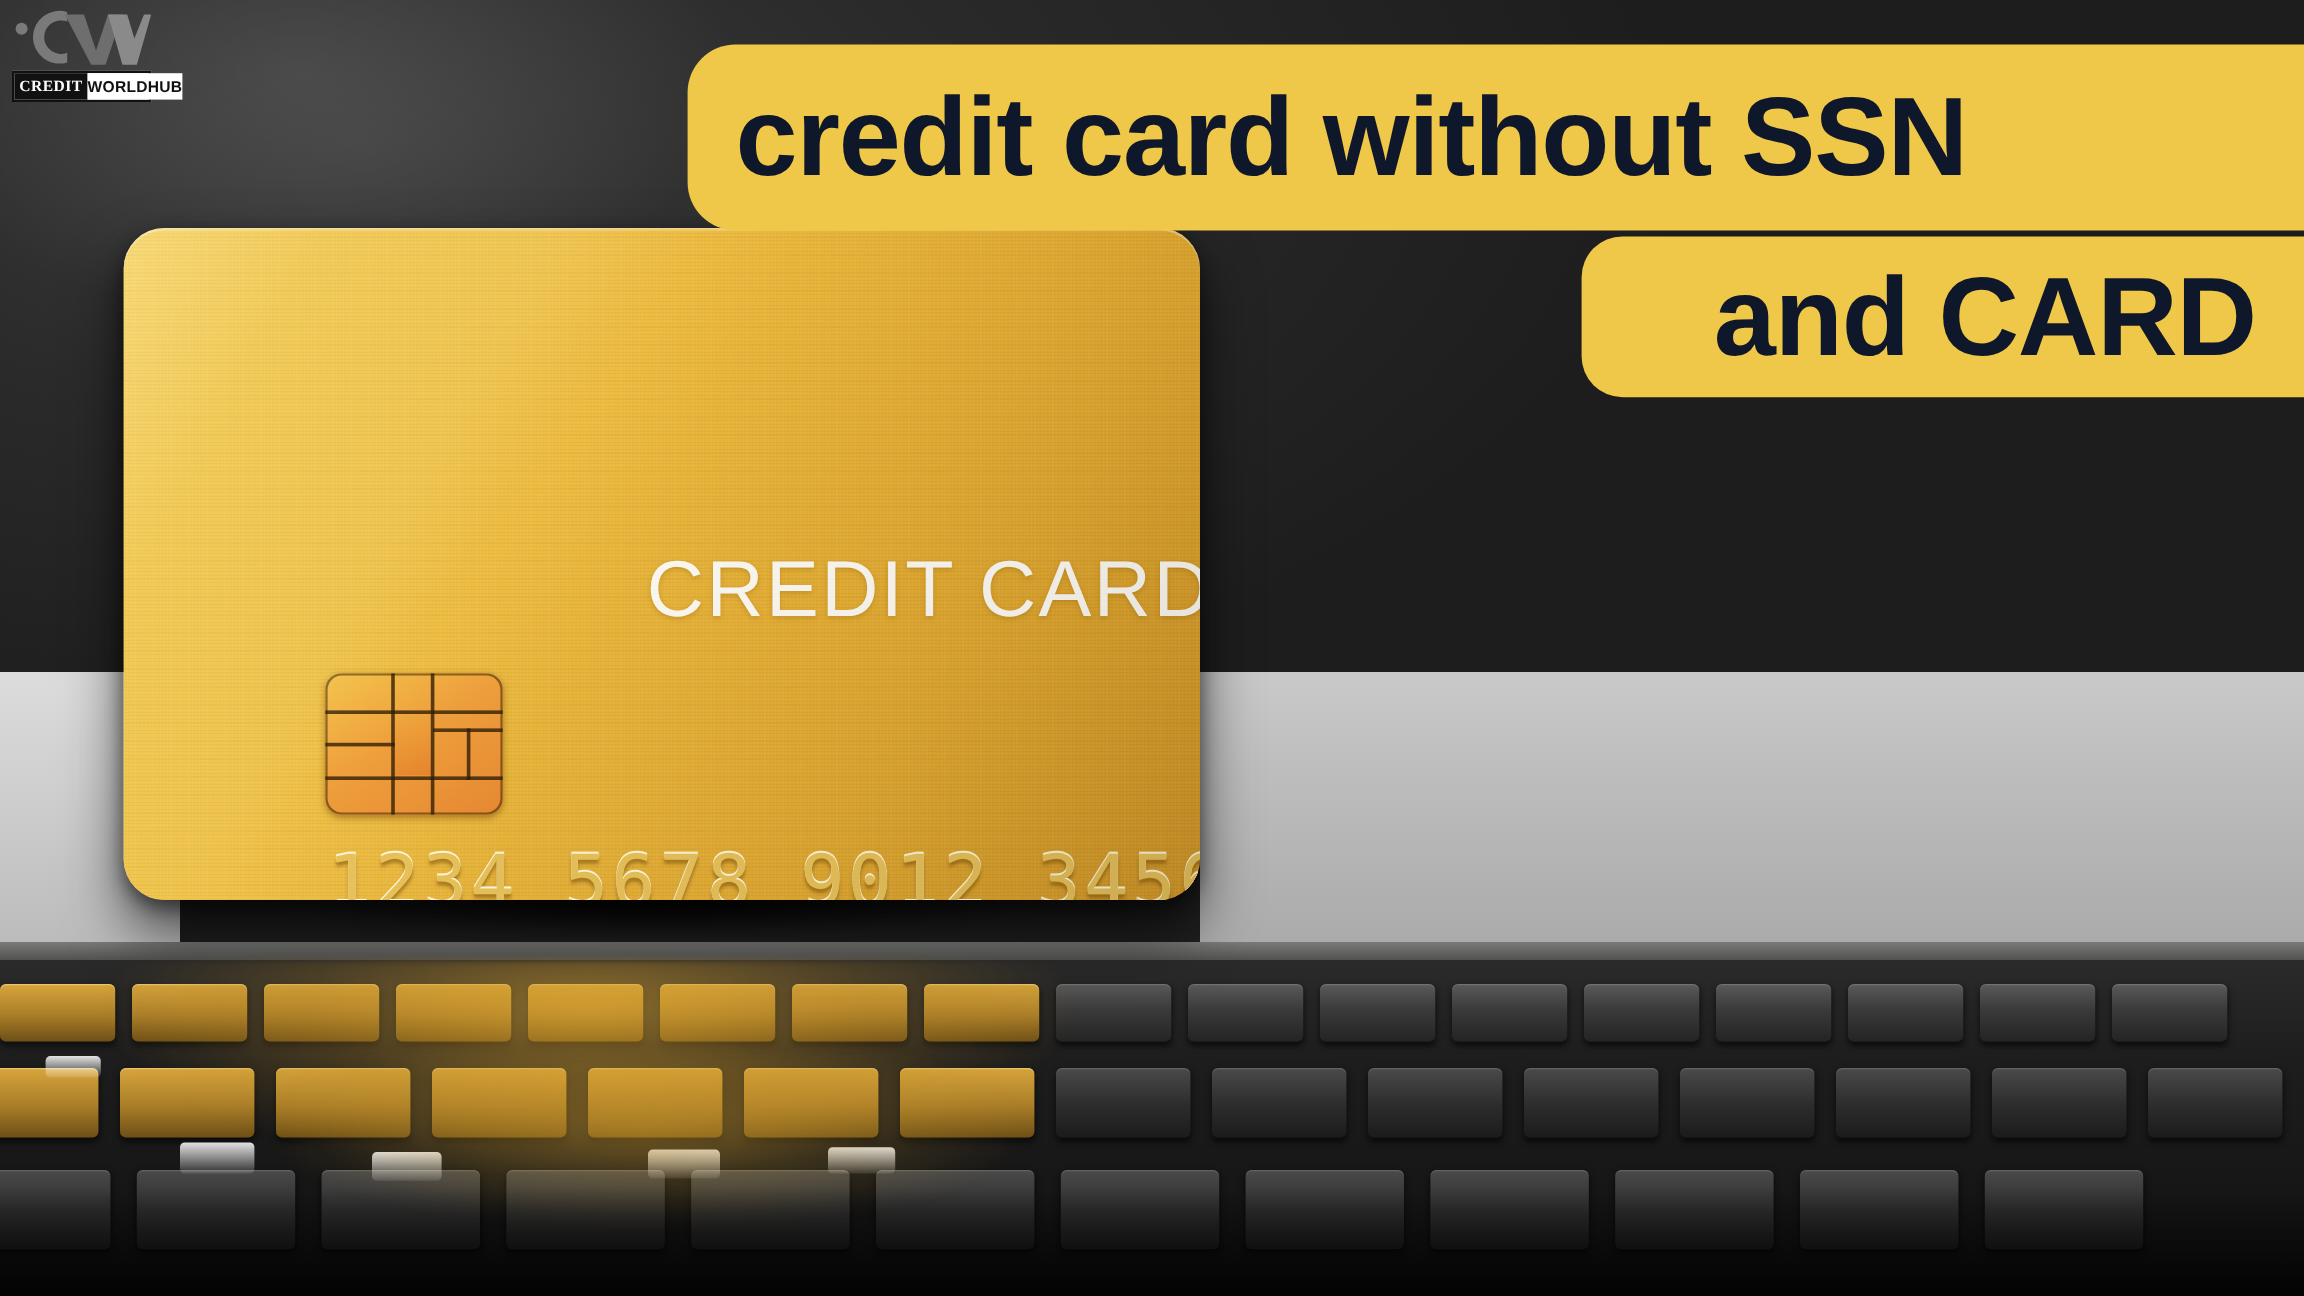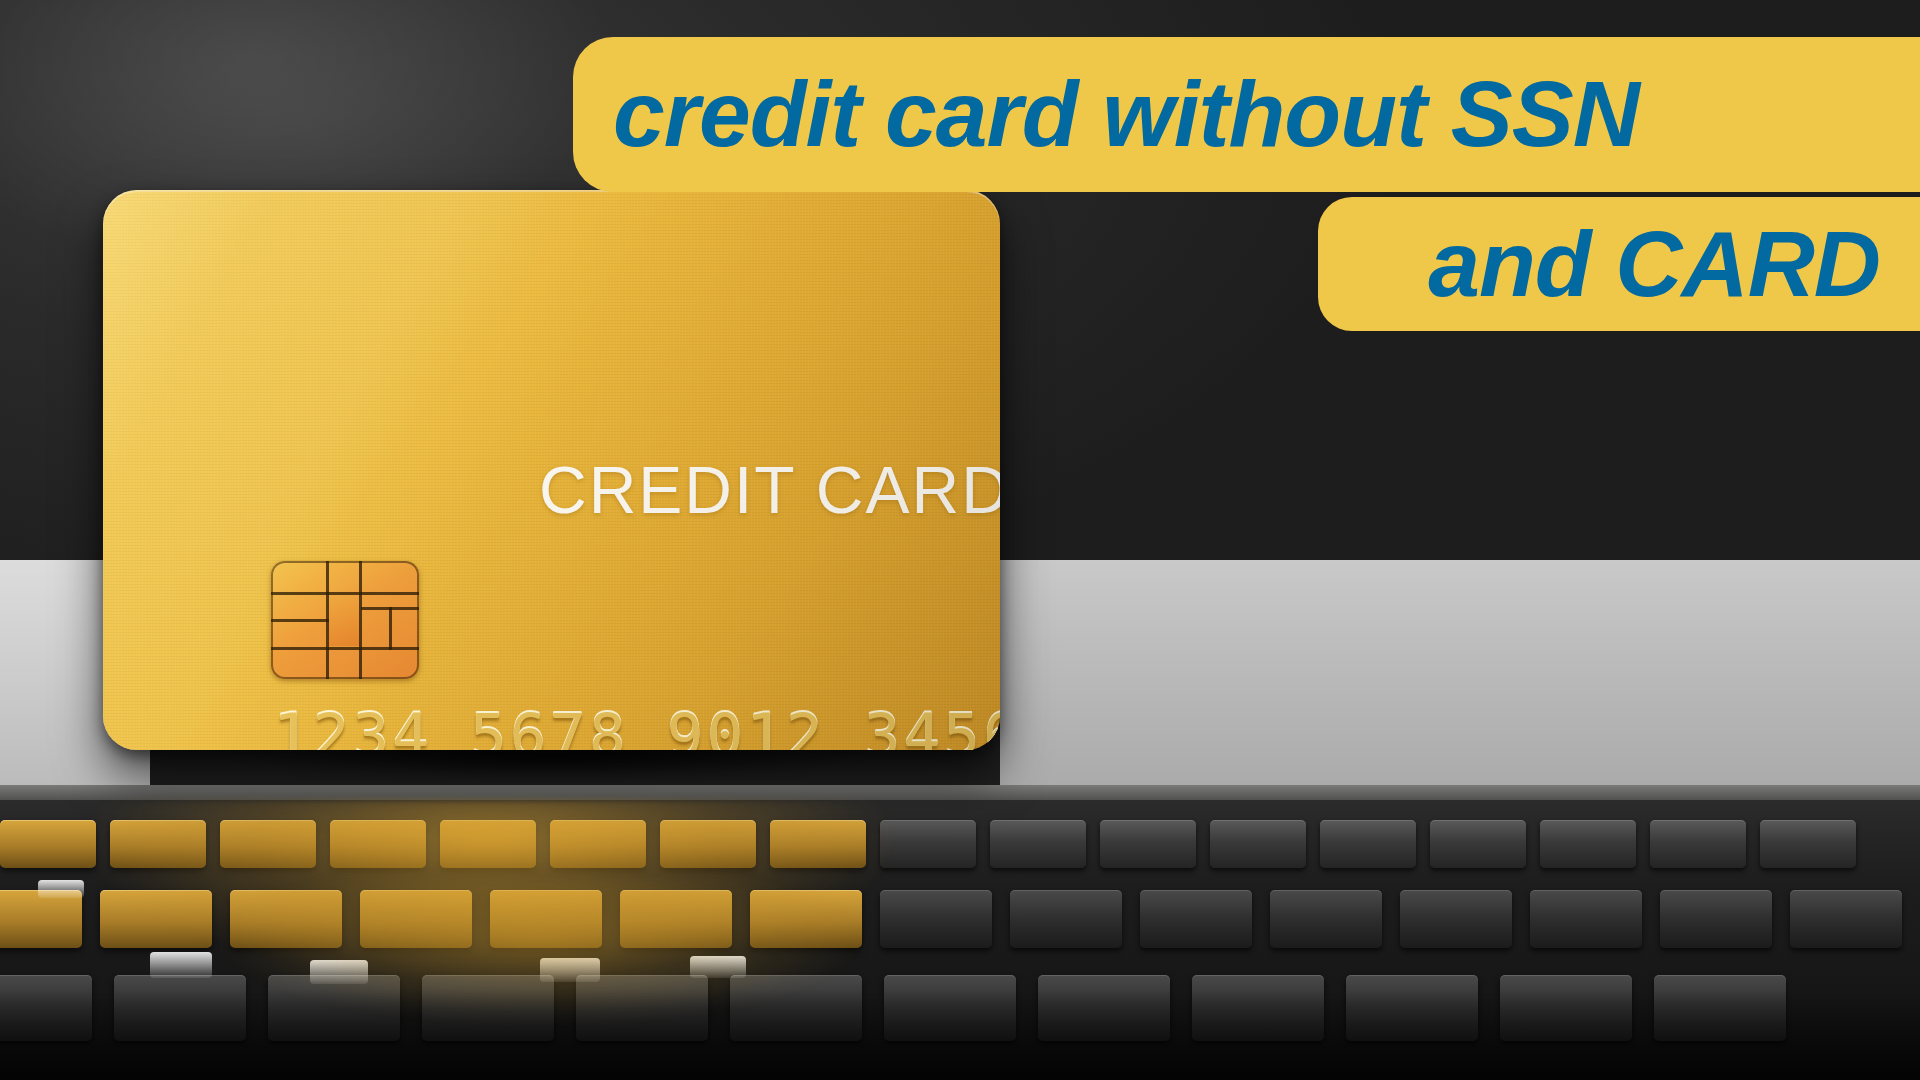--- a/index.html
+++ b/index.html
@@ -176,25 +176,24 @@
     filter:blur(5px);
   }
 
   
   .title-wrap { position:absolute; left:0; top:0; width:1920px; height:340px; }
 
   .title-bar {
     position:absolute;
     background:#f0c849;
     display:flex; align-items:center;
-    color:#0369a1;
+    color:#0f172a;
     font-family:"Liberation Sans", sans-serif;
     font-weight:700;
     white-space:nowrap;
-    font-style:italic;
   }
   .title-bar.l1 {
     left:573px; top:37px; width:1347px; height:155px;
     border-radius:40px 0 0 40px;
     padding-left:40px;
     font-size:93px;
     letter-spacing:-1px;
   }
   .title-bar.l2 {
     left:1318px; top:197px; width:602px; height:134px;
@@ -328,14 +327,29 @@
       <span class="grp">1234</span><span class="grp">5678</span><span class="grp">9012</span><span class="grp">3456</span>
     </div>
 
   </div>
 
   <div class="title-wrap">
     <div class="title-bar l1">credit card without SSN</div>
     <div class="title-bar l2">and CARD</div>
   </div>
 
+  <div class="logo">
+    <svg class="logo-mark" viewBox="0 0 116 54">
+
+      <path d="M46 6 A22 22 0 1 0 46 48 L46 40 A14 14 0 1 1 46 14 Z" fill="#7a7a7a"></path>
+
+      <circle cx="8" cy="20" r="5" fill="#7a7a7a"></circle>
+
+      <path d="M44 8 L60 8 L70 38 L80 8 L92 8 L78 50 L66 50 Z" fill="#6e6e6e"></path>
+      <path d="M80 8 L96 8 L102 28 L110 8 L116 8 L104 50 L92 50 Z" fill="#8a8a8a"></path>
+    </svg>
+    <div class="logo-word">
+      <span class="w-credit">CREDIT</span>
+      <span class="w-hub">WORLDHUB</span>
+    </div>
+  </div>
 
 </div>
 
 </body></html>

